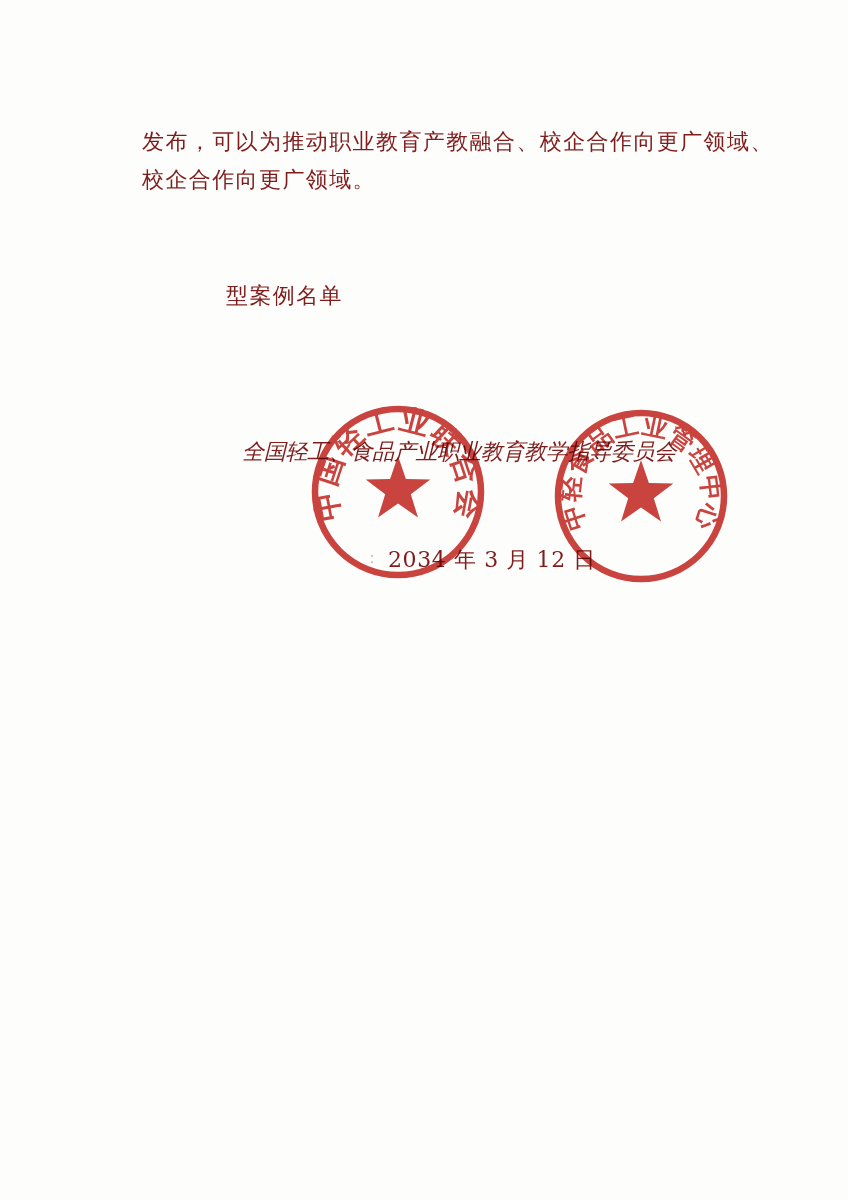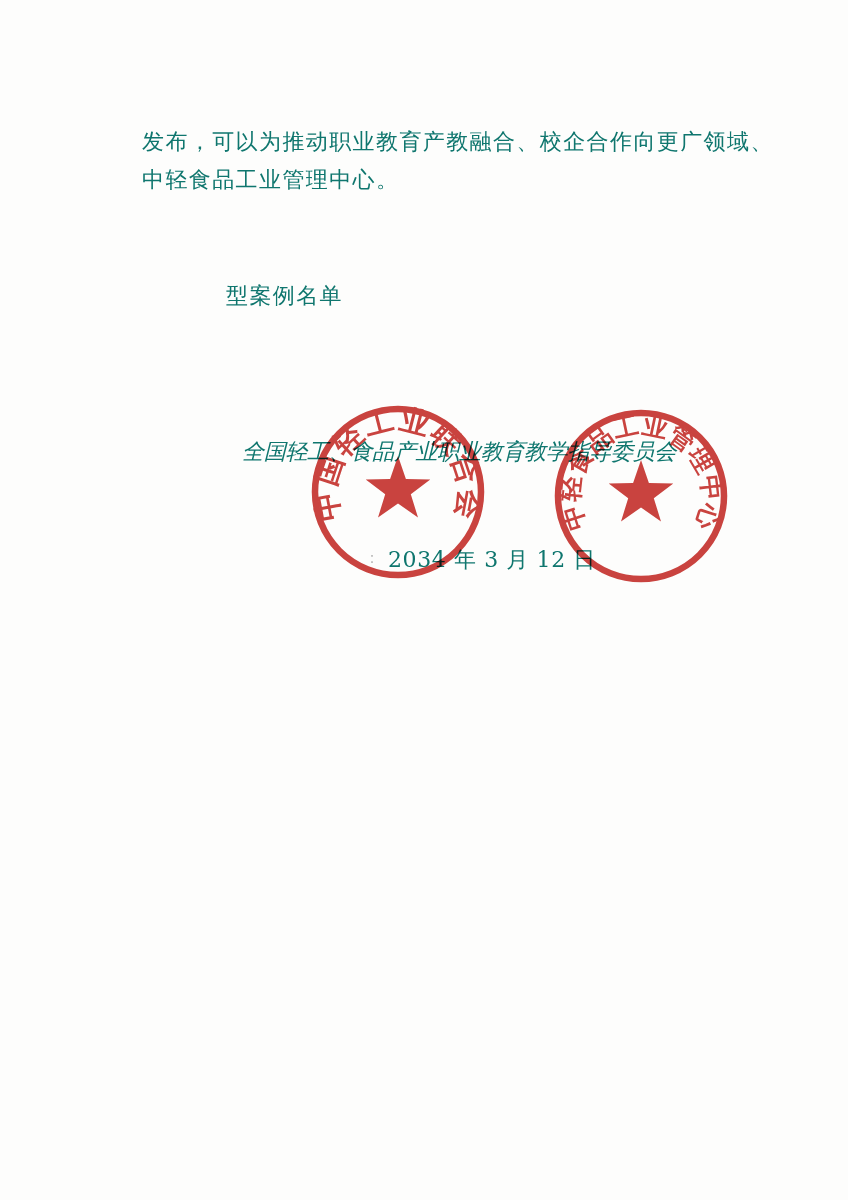--- a/index.html
+++ b/index.html
@@ -7,21 +7,21 @@
   .page{
     position:relative;
     width:848px;height:1200px;
     background:#fdfdfc;
     overflow:hidden;
     font-family:"DejaVu Serif","Liberation Serif",serif;
   }
   .line{
     position:absolute;
     white-space:nowrap;
-    color:#0f766e;
+    color:#7f1d1d;
     font-size:22px;
     letter-spacing:1.4px;
     line-height:1.2;
   }
   .sig{
     font-size:22px;
     letter-spacing:-0.3px;
   }
   .date{
     letter-spacing:0.6px;
@@ -52,21 +52,21 @@
   }
   .seal-arc-text.big{font-size:29px;letter-spacing:2px;}
   .seal-arc-text.small{font-size:25px;letter-spacing:0.8px;}
 </style>
 </head>
 <body>
 
 <div class="page">
 
   <div class="line" style="left:142px;top:129px;">发布，可以为推动职业教育产教融合、校企合作向更广领域、</div>
-  <div class="line" style="left:142px;top:167px;">中轻食品工业管理中心。</div>
+  <div class="line" style="left:142px;top:167px;">校企合作向更广领域。</div>
 
   <div class="line" style="left:226px;top:283px;">型案例名单</div>
 
   <div class="line sig" style="left:242px;top:439px;font-style:italic;">全国轻工、食品产业职业教育教学指导委员会</div>
   <div class="line sig date" style="left:388px;top:547px;">2034 年 3 月 12 日</div>
 
   <div class="artifact" style="left:364px;top:548px;">：</div>
 
   <div class="seal" style="left:308px;top:402px;">
     <svg width="180" height="180" viewBox="0 0 180 180">

